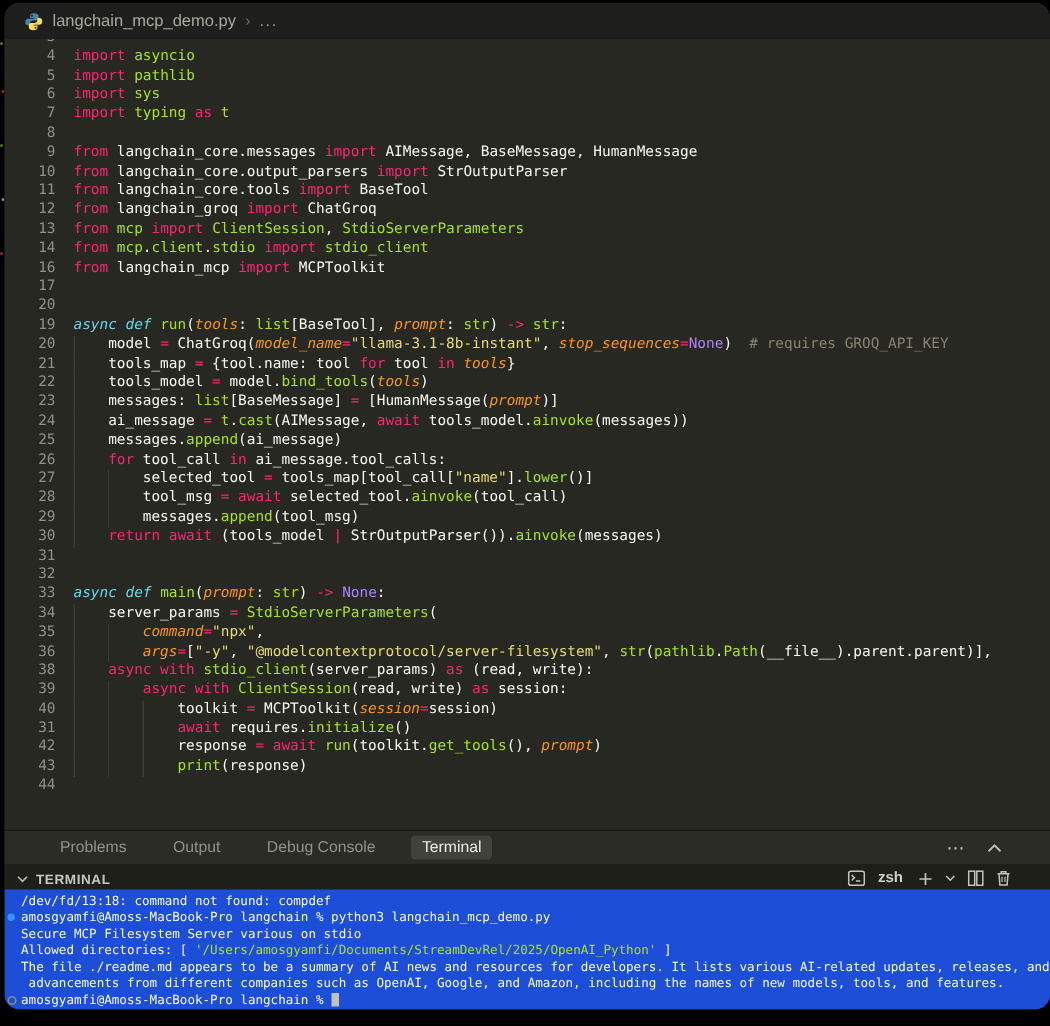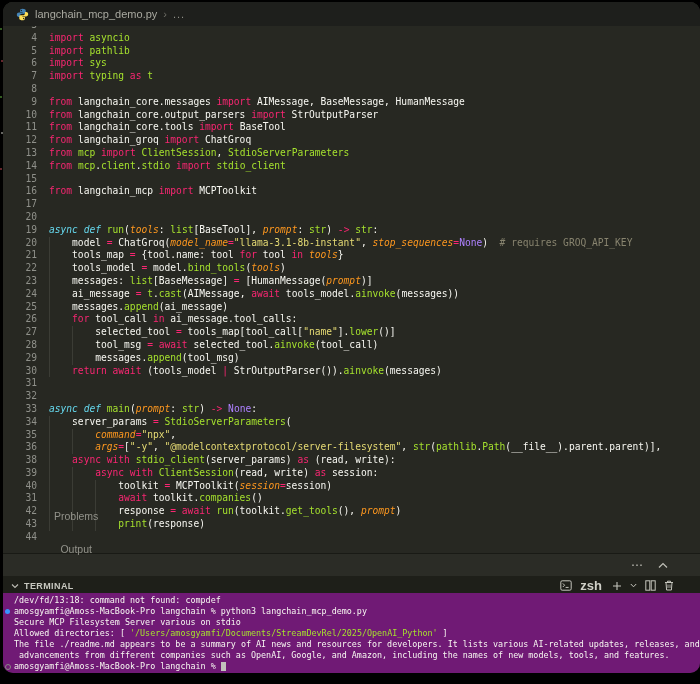--- a/index.html
+++ b/index.html
@@ -35,38 +35,38 @@
   .tok-pa{color:#fd971f;font-style:italic}
   .tok-str{color:#e6db74}
   .tok-com{color:#88846f}
   .tok-con{color:#ae81ff}
   .tok-pl{color:#f8f8f2}
 
   
   .paneltabs{position:absolute;left:0;right:0;bottom:97px;height:22px;background:#2b2c26;
              border-top:1px solid #191a15;display:flex;align-items:center;
              font-family:"Liberation Sans",sans-serif;font-size:10.5px;color:#92928a;}
-  .tabs{display:flex;align-items:center;gap:17px;padding-left:30px;flex-direction:column;}
+  .tabs{display:flex;align-items:center;gap:17px;padding-left:30px;}
   .ptab{cursor:default;padding:2px 7px;border-radius:3px;}
   .ptab.active{background:#41423c;color:#ecece6;}
   .paneltab-actions{margin-left:auto;display:flex;align-items:center;gap:14px;padding-right:32px;color:#c0c0b8;}
   .more-dots{font-size:12px;letter-spacing:1px;line-height:10px;}
 
   
   .termheader{position:absolute;left:0;right:0;bottom:78px;height:19px;background:#1e1f19;
               display:flex;align-items:center;
               font-family:"Liberation Sans",sans-serif;}
   .th-left{display:flex;align-items:center;gap:5px;padding-left:8px;}
   .th-title{font-size:9px;font-weight:bold;letter-spacing:.4px;color:#c8c8c0;}
   .th-right{margin-left:auto;display:flex;align-items:center;gap:8px;padding-right:26px;color:#c5c5bd;}
-  .th-shell{font-size:13px;font-weight:bold;color:#d0d0c8;margin-right:2px;}
+  .th-shell{font-size:10px;font-weight:bold;color:#d0d0c8;margin-right:2px;}
   .icnbtn{display:inline-flex;align-items:center;}
 
   
-  .terminal{position:absolute;left:0;right:0;bottom:0;height:78px;background:#701a75;
+  .terminal{position:absolute;left:0;right:0;bottom:0;height:78px;background:#1d4ed8;
             font-size:8.4px;line-height:11px;padding-top:2px;}
   .term-line{position:relative;white-space:pre;padding-left:11px;height:11px;color:#d6d6cf;}
   .term-dot{position:absolute;left:2px;top:2.5px;width:5px;height:5px;border-radius:50%;}
   .term-dot.blue{background:#3794ff;}
   .term-dot.hollow{border:1px solid #8a8a84;width:4px;height:4px;background:transparent;}
   .tok-grn{color:#a6e22e}
   .tok-cur{display:inline-block;width:5px;height:9px;background:#c2c2bc;vertical-align:-1px;}
 </style>
 </head>
 <body>
@@ -99,21 +99,20 @@
           <div class="code-line"><span class="gutter">5</span><span class="code-body"><span class="tok-kw">import </span><span class="tok-gu">pathlib</span></span></div>
           <div class="code-line"><span class="gutter">6</span><span class="code-body"><span class="tok-kw">import </span><span class="tok-gu">sys</span></span></div>
           <div class="code-line"><span class="gutter">7</span><span class="code-body"><span class="tok-kw">import </span><span class="tok-gu">typing</span><span class="tok-kw"> as </span><span class="tok-gu">t</span></span></div>
           <div class="code-line"><span class="gutter">8</span><span class="code-body"></span></div>
           <div class="code-line"><span class="gutter">9</span><span class="code-body"><span class="tok-kw">from </span><span class="tok-pl">langchain_core.messages </span><span class="tok-kw">import </span><span class="tok-pl">AIMessage, BaseMessage, HumanMessage</span></span></div>
           <div class="code-line"><span class="gutter">10</span><span class="code-body"><span class="tok-kw">from </span><span class="tok-pl">langchain_core.output_parsers </span><span class="tok-kw">import </span><span class="tok-pl">StrOutputParser</span></span></div>
           <div class="code-line"><span class="gutter">11</span><span class="code-body"><span class="tok-kw">from </span><span class="tok-pl">langchain_core.tools </span><span class="tok-kw">import </span><span class="tok-pl">BaseTool</span></span></div>
           <div class="code-line"><span class="gutter">12</span><span class="code-body"><span class="tok-kw">from </span><span class="tok-pl">langchain_groq </span><span class="tok-kw">import </span><span class="tok-pl">ChatGroq</span></span></div>
           <div class="code-line"><span class="gutter">13</span><span class="code-body"><span class="tok-kw">from </span><span class="tok-gu">mcp</span><span class="tok-pl"> </span><span class="tok-kw">import </span><span class="tok-gu">ClientSession</span><span class="tok-pl">, </span><span class="tok-gu">StdioServerParameters</span></span></div>
           <div class="code-line"><span class="gutter">14</span><span class="code-body"><span class="tok-kw">from </span><span class="tok-gu">mcp</span><span class="tok-pl">.</span><span class="tok-gu">client</span><span class="tok-pl">.</span><span class="tok-gu">stdio</span><span class="tok-pl"> </span><span class="tok-kw">import </span><span class="tok-fn">stdio_client</span></span></div>
-          <div class="code-line"><span class="gutter">15</span><span class="code-body"></span></div>
           <div class="code-line"><span class="gutter">16</span><span class="code-body"><span class="tok-kw">from </span><span class="tok-pl">langchain_mcp </span><span class="tok-kw">import </span><span class="tok-pl">MCPToolkit</span></span></div>
           <div class="code-line"><span class="gutter">17</span><span class="code-body"></span></div>
           <div class="code-line"><span class="gutter">20</span><span class="code-body"></span></div>
           <div class="code-line"><span class="gutter">19</span><span class="code-body"><span class="tok-st">async def </span><span class="tok-fn">run</span><span class="tok-pl">(</span><span class="tok-pa">tools</span><span class="tok-pl">: </span><span class="tok-gu">list</span><span class="tok-pl">[BaseTool], </span><span class="tok-pa">prompt</span><span class="tok-pl">: </span><span class="tok-gu">str</span><span class="tok-pl">) </span><span class="tok-kw">-&gt;</span><span class="tok-pl"> </span><span class="tok-gu">str</span><span class="tok-pl">:</span></span></div>
           <div class="code-line"><span class="gutter">20</span><span class="code-body"><span class="ind"></span><span class="tok-pl">model </span><span class="tok-kw">=</span><span class="tok-pl"> ChatGroq(</span><span class="tok-pa">model_name</span><span class="tok-kw">=</span><span class="tok-str">"llama-3.1-8b-instant"</span><span class="tok-pl">, </span><span class="tok-pa">stop_sequences</span><span class="tok-kw">=</span><span class="tok-con">None</span><span class="tok-pl">)  </span><span class="tok-com"># requires GROQ_API_KEY</span></span></div>
           <div class="code-line"><span class="gutter">21</span><span class="code-body"><span class="ind"></span><span class="tok-pl">tools_map </span><span class="tok-kw">=</span><span class="tok-pl"> {tool.name: tool </span><span class="tok-kw">for</span><span class="tok-pl"> tool </span><span class="tok-kw">in</span><span class="tok-pl"> </span><span class="tok-pa">tools</span><span class="tok-pl">}</span></span></div>
           <div class="code-line"><span class="gutter">22</span><span class="code-body"><span class="ind"></span><span class="tok-pl">tools_model </span><span class="tok-kw">=</span><span class="tok-pl"> model.</span><span class="tok-fn">bind_tools</span><span class="tok-pl">(</span><span class="tok-pa">tools</span><span class="tok-pl">)</span></span></div>
           <div class="code-line"><span class="gutter">23</span><span class="code-body"><span class="ind"></span><span class="tok-pl">messages: </span><span class="tok-gu">list</span><span class="tok-pl">[BaseMessage] </span><span class="tok-kw">=</span><span class="tok-pl"> [HumanMessage(</span><span class="tok-pa">prompt</span><span class="tok-pl">)]</span></span></div>
           <div class="code-line"><span class="gutter">24</span><span class="code-body"><span class="ind"></span><span class="tok-pl">ai_message </span><span class="tok-kw">=</span><span class="tok-pl"> </span><span class="tok-gu">t</span><span class="tok-pl">.</span><span class="tok-fn">cast</span><span class="tok-pl">(AIMessage, </span><span class="tok-kw">await</span><span class="tok-pl"> tools_model.</span><span class="tok-fn">ainvoke</span><span class="tok-pl">(messages))</span></span></div>
           <div class="code-line"><span class="gutter">25</span><span class="code-body"><span class="ind"></span><span class="tok-pl">messages.</span><span class="tok-fn">append</span><span class="tok-pl">(ai_message)</span></span></div>
@@ -124,21 +123,21 @@
           <div class="code-line"><span class="gutter">30</span><span class="code-body"><span class="ind"></span><span class="tok-kw">return await</span><span class="tok-pl"> (tools_model </span><span class="tok-kw">|</span><span class="tok-pl"> StrOutputParser()).</span><span class="tok-fn">ainvoke</span><span class="tok-pl">(messages)</span></span></div>
           <div class="code-line"><span class="gutter">31</span><span class="code-body"></span></div>
           <div class="code-line"><span class="gutter">32</span><span class="code-body"></span></div>
           <div class="code-line"><span class="gutter">33</span><span class="code-body"><span class="tok-st">async def </span><span class="tok-fn">main</span><span class="tok-pl">(</span><span class="tok-pa">prompt</span><span class="tok-pl">: </span><span class="tok-gu">str</span><span class="tok-pl">) </span><span class="tok-kw">-&gt;</span><span class="tok-pl"> </span><span class="tok-con">None</span><span class="tok-pl">:</span></span></div>
           <div class="code-line"><span class="gutter">34</span><span class="code-body"><span class="ind"></span><span class="tok-pl">server_params </span><span class="tok-kw">=</span><span class="tok-pl"> </span><span class="tok-gu">StdioServerParameters</span><span class="tok-pl">(</span></span></div>
           <div class="code-line"><span class="gutter">35</span><span class="code-body"><span class="ind"></span><span class="ind"></span><span class="tok-pa">command</span><span class="tok-kw">=</span><span class="tok-str">"npx"</span><span class="tok-pl">,</span></span></div>
           <div class="code-line"><span class="gutter">36</span><span class="code-body"><span class="ind"></span><span class="ind"></span><span class="tok-pa">args</span><span class="tok-kw">=</span><span class="tok-pl">[</span><span class="tok-str">"-y"</span><span class="tok-pl">, </span><span class="tok-str">"@modelcontextprotocol/server-filesystem"</span><span class="tok-pl">, </span><span class="tok-gu">str</span><span class="tok-pl">(</span><span class="tok-gu">pathlib</span><span class="tok-pl">.</span><span class="tok-gu">Path</span><span class="tok-pl">(__file__).parent.parent)],</span></span></div>
           <div class="code-line"><span class="gutter">38</span><span class="code-body"><span class="ind"></span><span class="tok-kw">async with </span><span class="tok-fn">stdio_client</span><span class="tok-pl">(server_params) </span><span class="tok-kw">as</span><span class="tok-pl"> (read, write):</span></span></div>
           <div class="code-line"><span class="gutter">39</span><span class="code-body"><span class="ind"></span><span class="ind"></span><span class="tok-kw">async with </span><span class="tok-gu">ClientSession</span><span class="tok-pl">(read, write) </span><span class="tok-kw">as</span><span class="tok-pl"> session:</span></span></div>
           <div class="code-line"><span class="gutter">40</span><span class="code-body"><span class="ind"></span><span class="ind"></span><span class="ind"></span><span class="tok-pl">toolkit </span><span class="tok-kw">=</span><span class="tok-pl"> MCPToolkit(</span><span class="tok-pa">session</span><span class="tok-kw">=</span><span class="tok-pl">session)</span></span></div>
-          <div class="code-line"><span class="gutter">31</span><span class="code-body"><span class="ind"></span><span class="ind"></span><span class="ind"></span><span class="tok-kw">await</span><span class="tok-pl"> toolkit.</span><span class="tok-fn">companies</span><span class="tok-pl">()</span></span></div>
+          <div class="code-line"><span class="gutter">31</span><span class="code-body"><span class="ind"></span><span class="ind"></span><span class="ind"></span><span class="tok-kw">await</span><span class="tok-pl"> requires.</span><span class="tok-fn">initialize</span><span class="tok-pl">()</span></span></div>
           <div class="code-line"><span class="gutter">42</span><span class="code-body"><span class="ind"></span><span class="ind"></span><span class="ind"></span><span class="tok-pl">response </span><span class="tok-kw">=</span><span class="tok-pl"> </span><span class="tok-kw">await</span><span class="tok-pl"> </span><span class="tok-fn">run</span><span class="tok-pl">(toolkit.</span><span class="tok-fn">get_tools</span><span class="tok-pl">(), </span><span class="tok-pa">prompt</span><span class="tok-pl">)</span></span></div>
           <div class="code-line"><span class="gutter">43</span><span class="code-body"><span class="ind"></span><span class="ind"></span><span class="ind"></span><span class="tok-fn">print</span><span class="tok-pl">(response)</span></span></div>
           <div class="code-line"><span class="gutter">44</span><span class="code-body"></span></div>
         </div>
     </div>
 
     <div class="paneltabs">
       <div class="tabs">
           <span class="ptab">Problems</span>
           <span class="ptab">Output</span>

